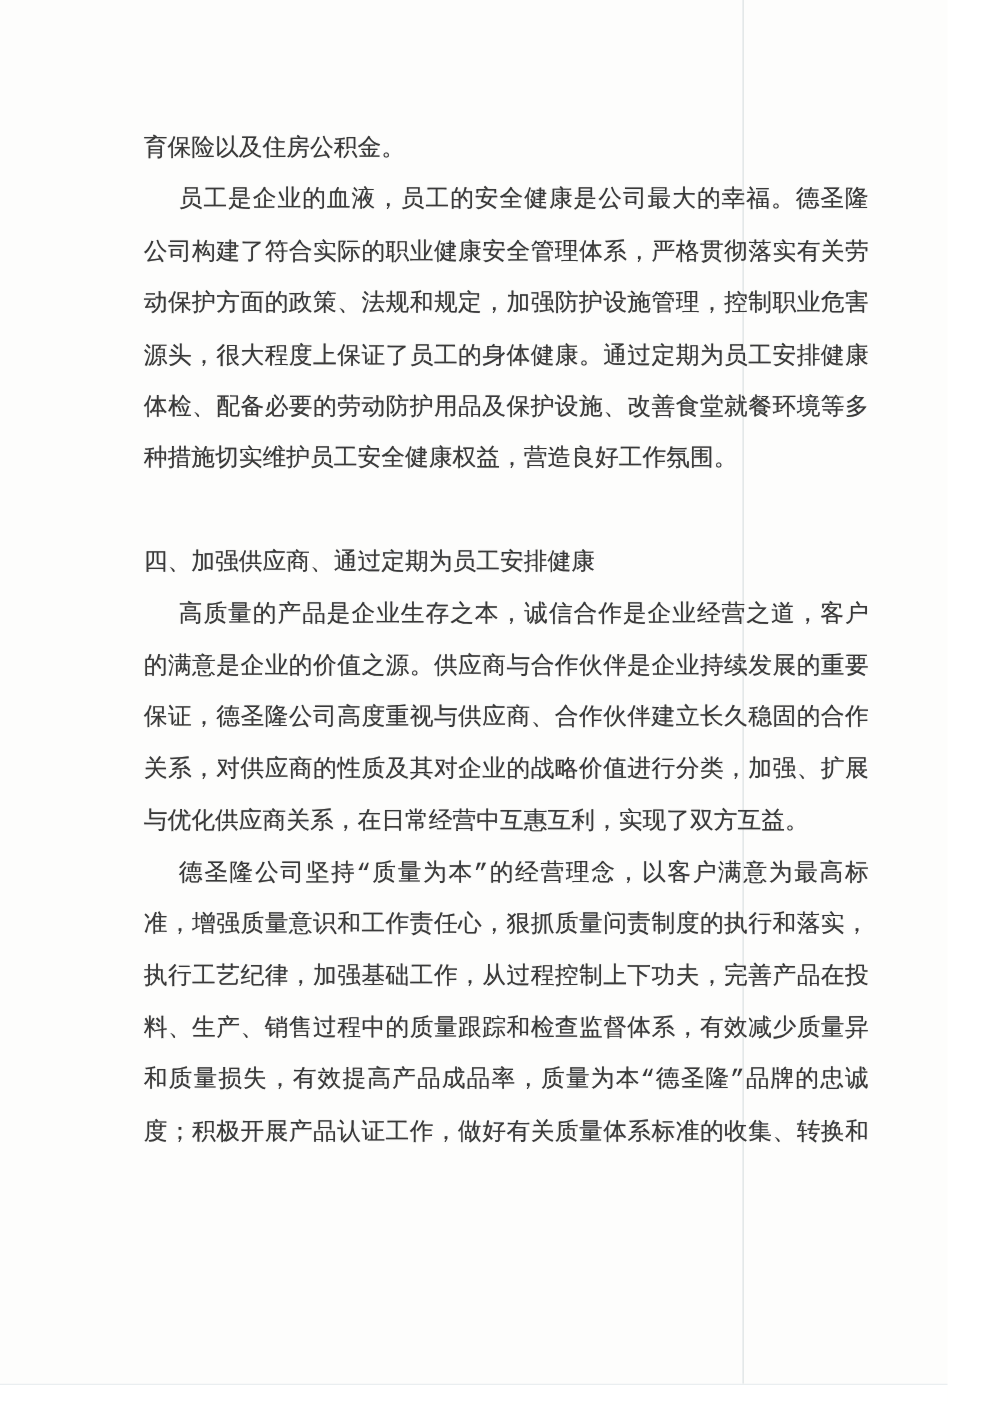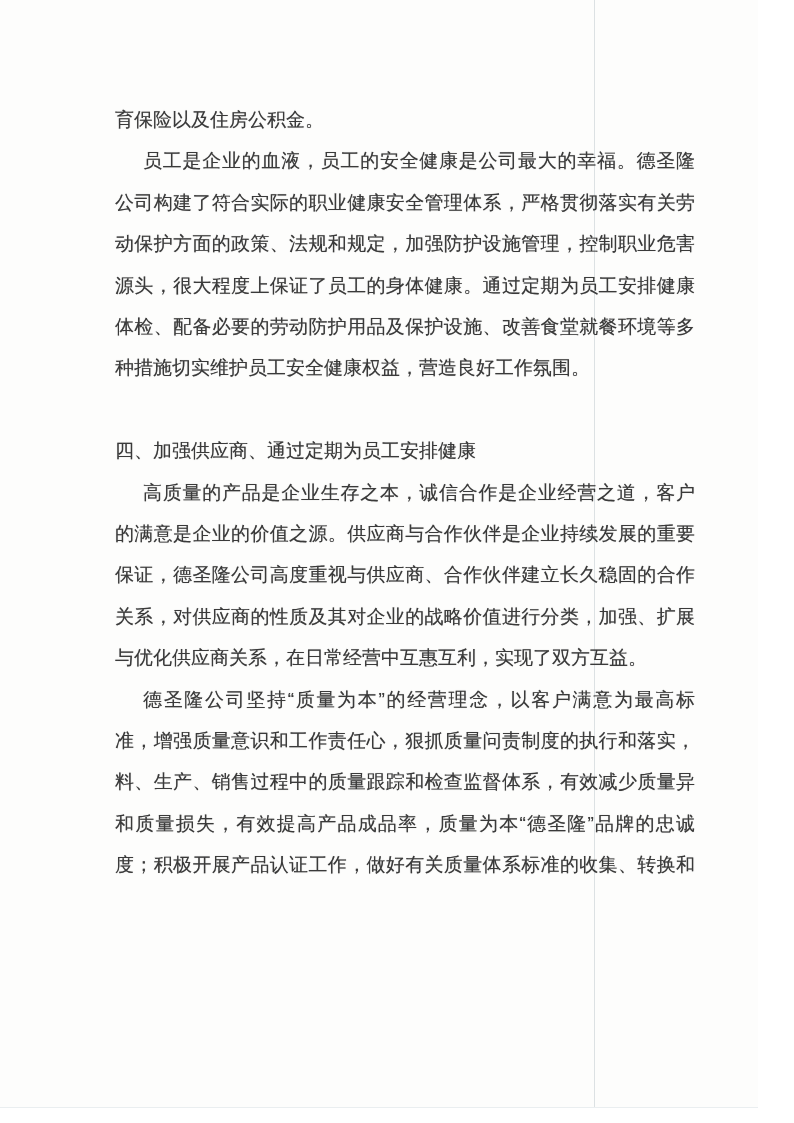--- a/index.html
+++ b/index.html
@@ -6,21 +6,21 @@
     margin: 0;
     padding: 0;
     background: #ffffff;
   }
   .page {
     position: relative;
     width: 758px;
     height: 1123px;
     background: #fdfdfc;
     overflow: hidden;
-    font-family: Liberation Sans, sans-serif;
+    font-family: Liberation Mono, monospace;
   }
   
   .scanline-v {
     position: absolute;
     top: 0;
     width: 1px;
     height: 1108px;
     background: rgba(203, 210, 214, 0.65);
   }
   .scanline-v.line-a { left: 594px; }
@@ -89,18 +89,19 @@
       <div class="block paragraph">
         <div class="line full indent">高质量的产品是企业生存之本，诚信合作是企业经营之道，客户</div>
         <div class="line full">的满意是企业的价值之源。供应商与合作伙伴是企业持续发展的重要</div>
         <div class="line full">保证，德圣隆公司高度重视与供应商、合作伙伴建立长久稳固的合作</div>
         <div class="line full">关系，对供应商的性质及其对企业的战略价值进行分类，加强、扩展</div>
         <div class="line">与优化供应商关系，在日常经营中互惠互利，实现了双方互益。</div>
       </div>
       <div class="block paragraph">
         <div class="line full indent">德圣隆公司坚持“质量为本”的经营理念，以客户满意为最高标</div>
         <div class="line full">准，增强质量意识和工作责任心，狠抓质量问责制度的执行和落实，</div>
+        <div class="line full">执行工艺纪律，加强基础工作，从过程控制上下功夫，完善产品在投</div>
         <div class="line full">料、生产、销售过程中的质量跟踪和检查监督体系，有效减少质量异</div>
         <div class="line full">和质量损失，有效提高产品成品率，质量为本“德圣隆”品牌的忠诚</div>
         <div class="line full">度；积极开展产品认证工作，做好有关质量体系标准的收集、转换和</div>
       </div>
     </div>
 </div>
 
 </body></html>

